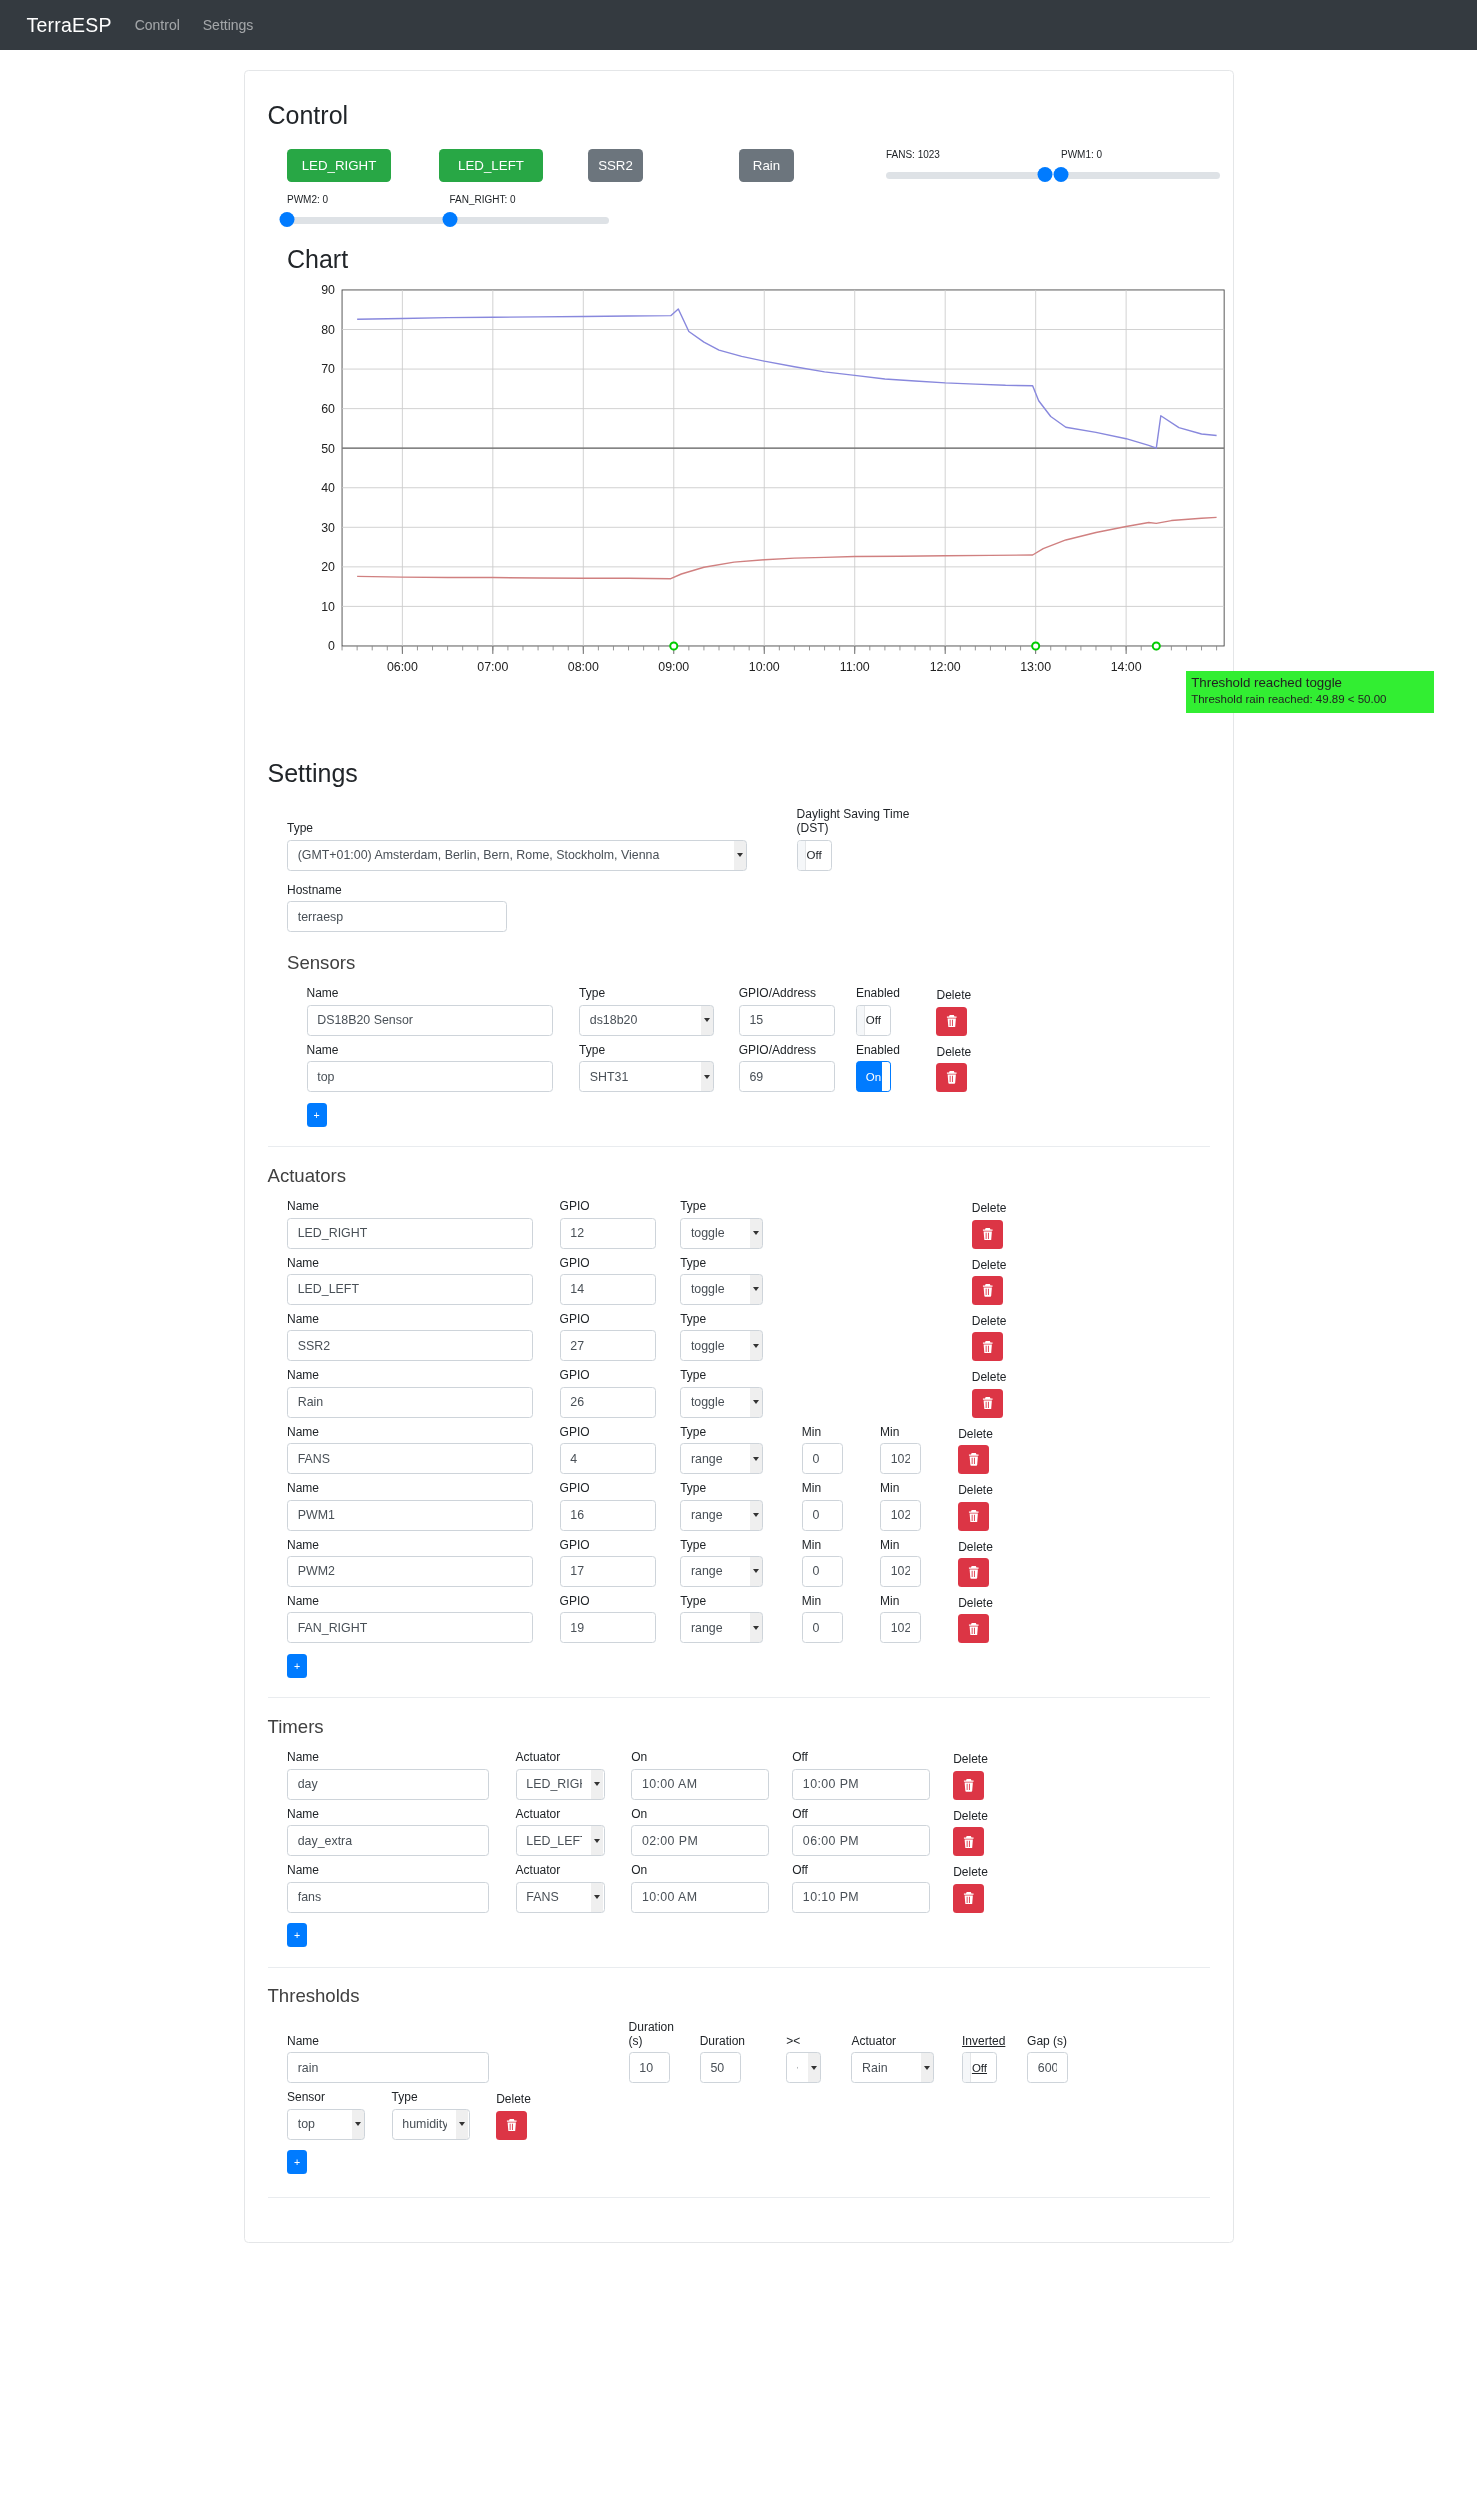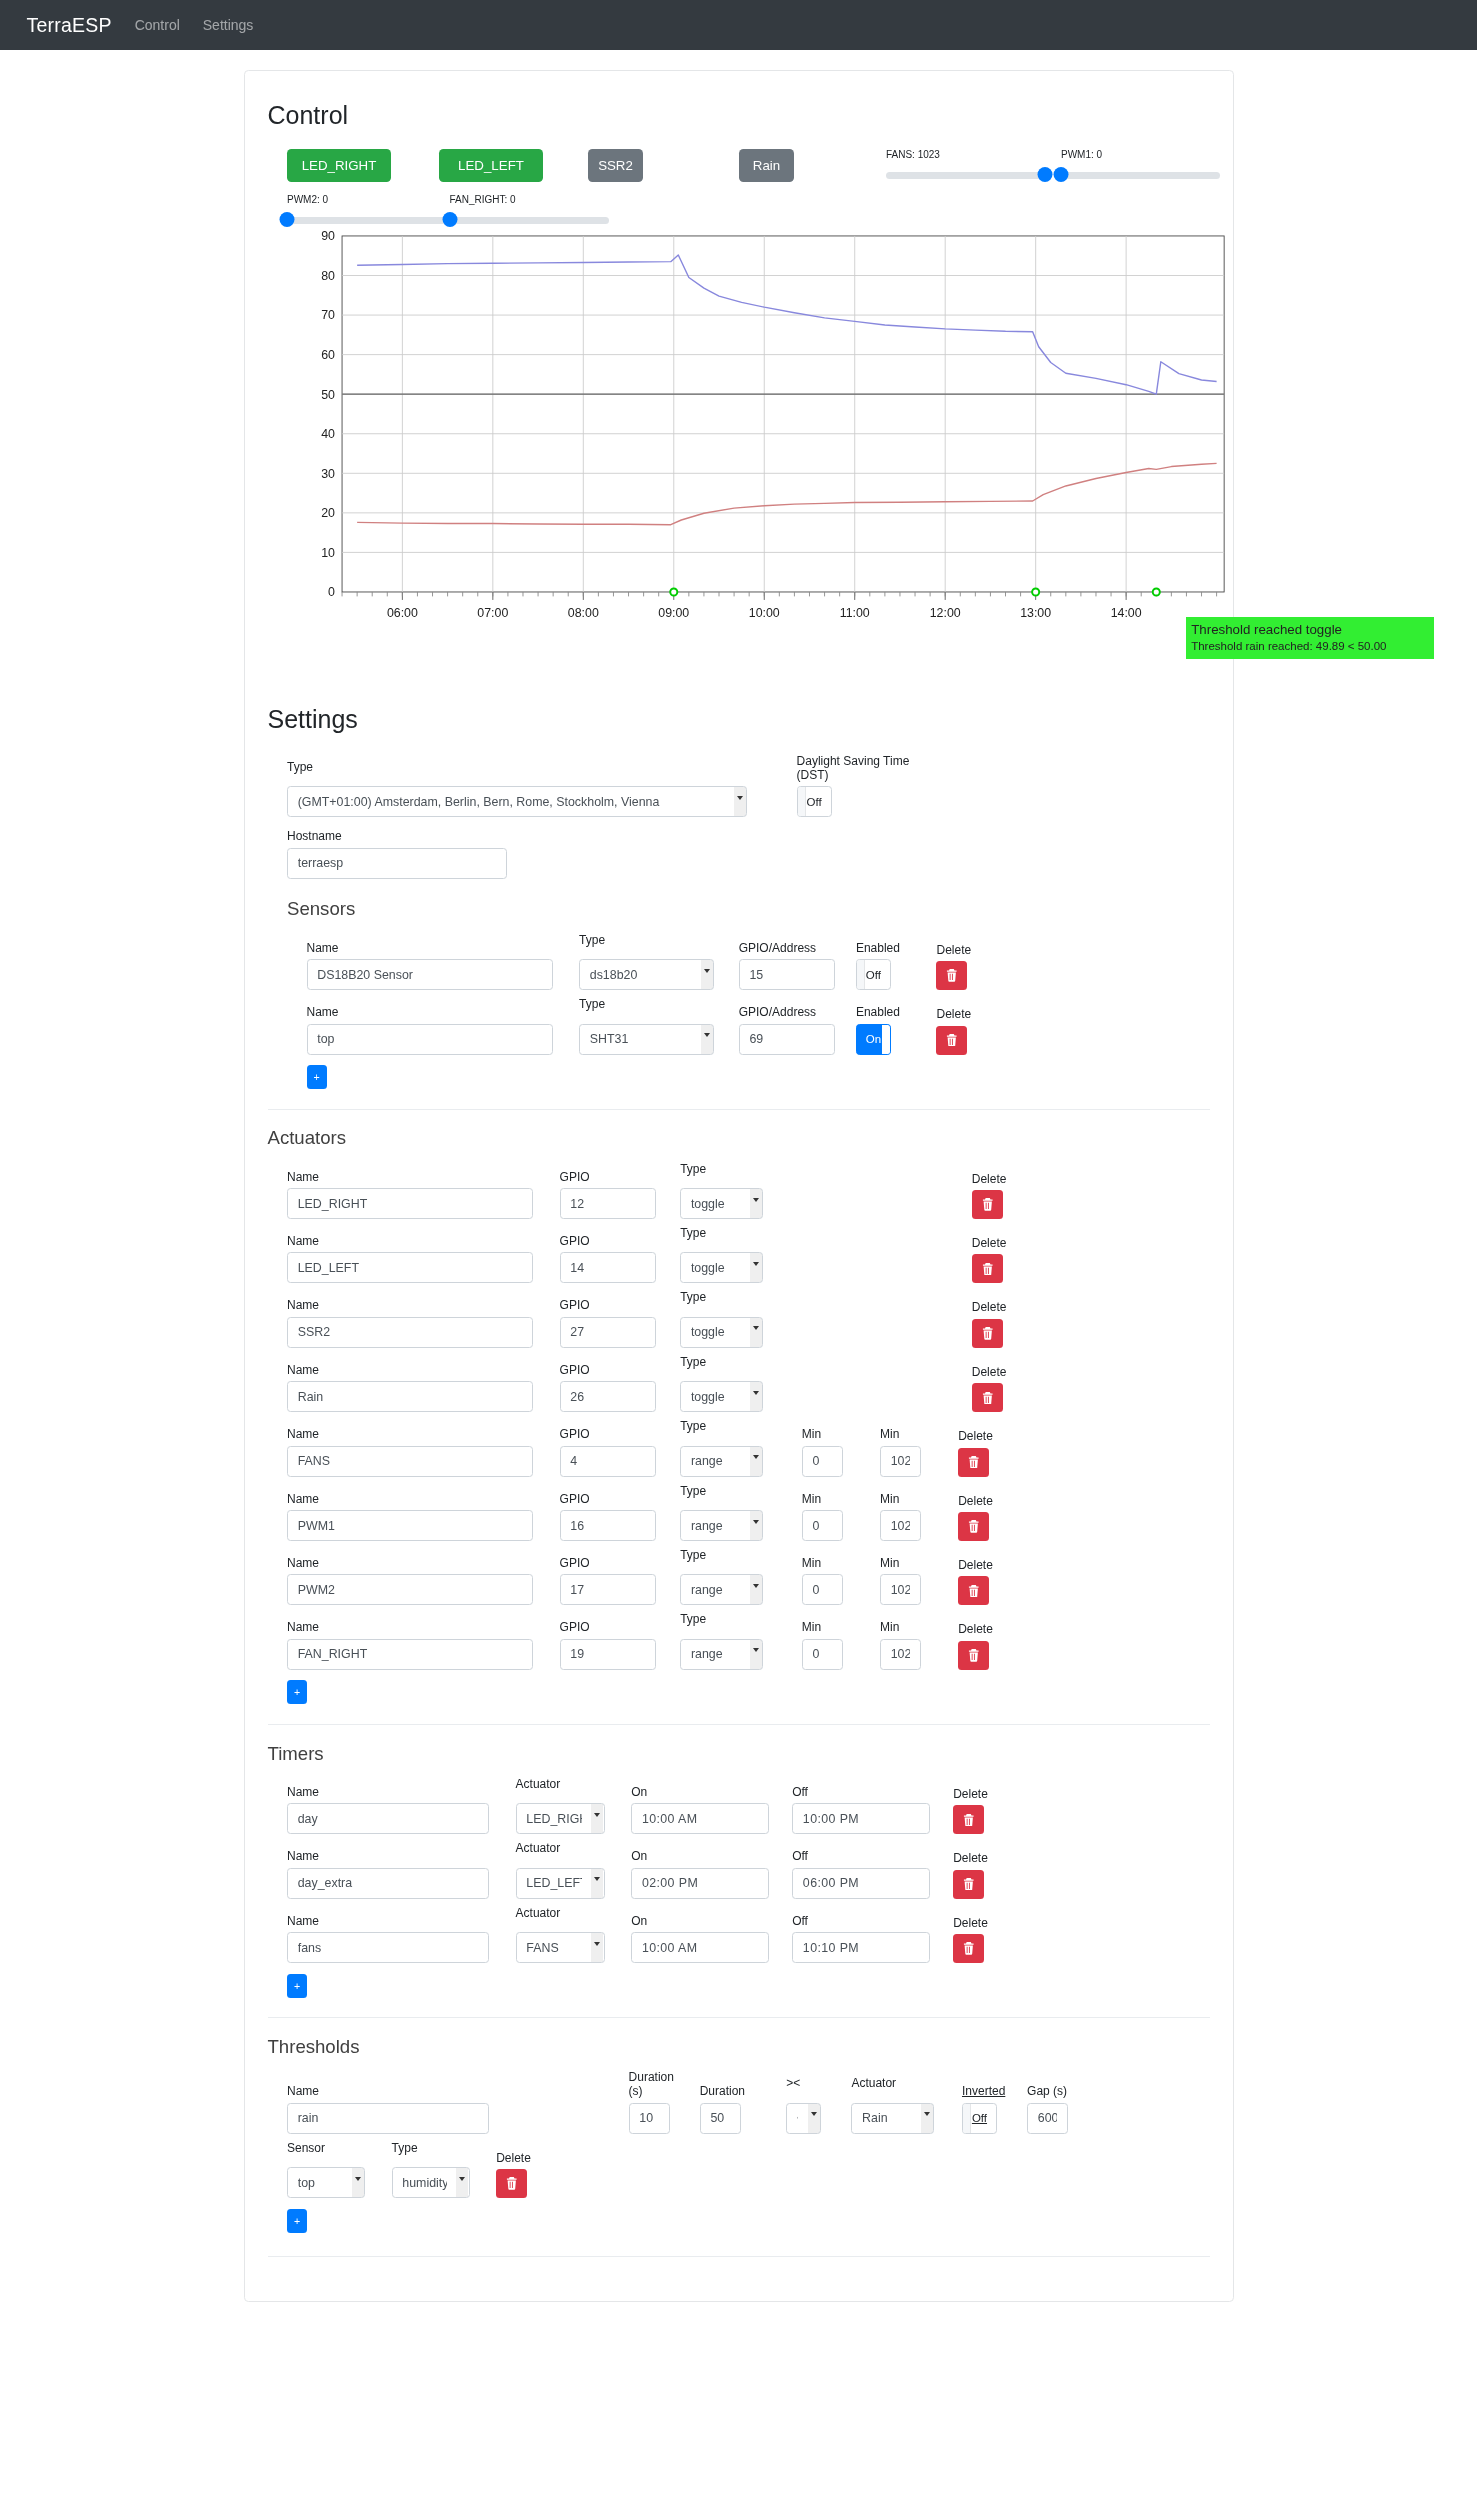--- a/index.html
+++ b/index.html
@@ -115,21 +115,20 @@
   }
   .inp::placeholder{ color:#adb5bd; }
   select.inp{
     appearance:none;
     -webkit-appearance:none;
     background-image:linear-gradient(#efefef,#efefef);
     background-repeat:no-repeat;
     background-position:right 0 top 0;
     background-size:12.4px 100%;
     padding-right:22px;
-    margin-top:8px;
   }
   .selwrap{ position:relative; width:100%; }
   .selwrap .arrow{
     position:absolute; right:4.4px; top:50%; transform:translateY(-50%);
     width:0;height:0;
     border-left:3.1px solid transparent;
     border-right:3.1px solid transparent;
     border-top:4px solid #333;
     pointer-events:none;
   }
@@ -227,20 +226,21 @@
             </div>
       </div>
       <div class="slider-block" style="margin-left:3.5px;">
         <div class="slider-label">FAN_RIGHT: 0</div>
         <div class="slider">
               <div class="knob" style="left:0%;"></div>
             </div>
       </div>
     </div>
 
+    <h2 class="section" style="margin-top:21px; margin-bottom:7px;">Chart</h2>
 
     <div class="chart-holder">
       <svg id="chart-svg" width="937" height="443" viewBox="0 0 1058 500">
             <rect x="52" y="10" width="996" height="402" fill="#fff" stroke="#444" stroke-width="1"></rect>
             <text x="44" y="417" text-anchor="end" font-size="14" font-family="&quot;Liberation Sans&quot;, sans-serif" fill="#222">0</text>
             <line x1="52" y1="367.3333333333333" x2="1048" y2="367.3333333333333" stroke="#cccccc" stroke-width="1"></line>
             <text x="44" y="372.3333333333333" text-anchor="end" font-size="14" font-family="&quot;Liberation Sans&quot;, sans-serif" fill="#222">10</text>
             <line x1="52" y1="322.6666666666667" x2="1048" y2="322.6666666666667" stroke="#cccccc" stroke-width="1"></line>
             <text x="44" y="327.6666666666667" text-anchor="end" font-size="14" font-family="&quot;Liberation Sans&quot;, sans-serif" fill="#222">20</text>
             <line x1="52" y1="278" x2="1048" y2="278" stroke="#cccccc" stroke-width="1"></line>

